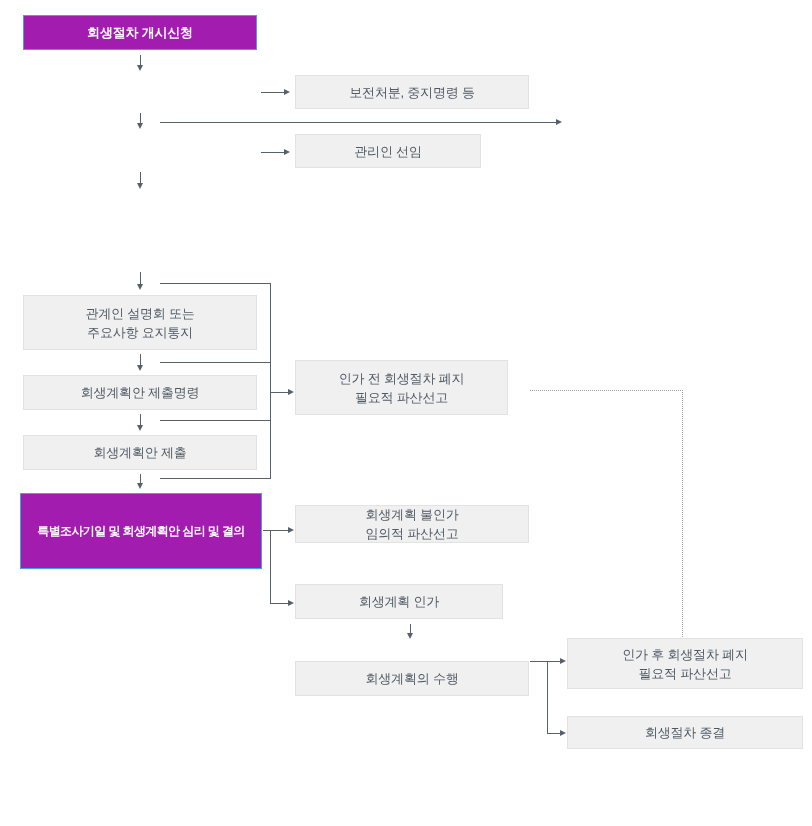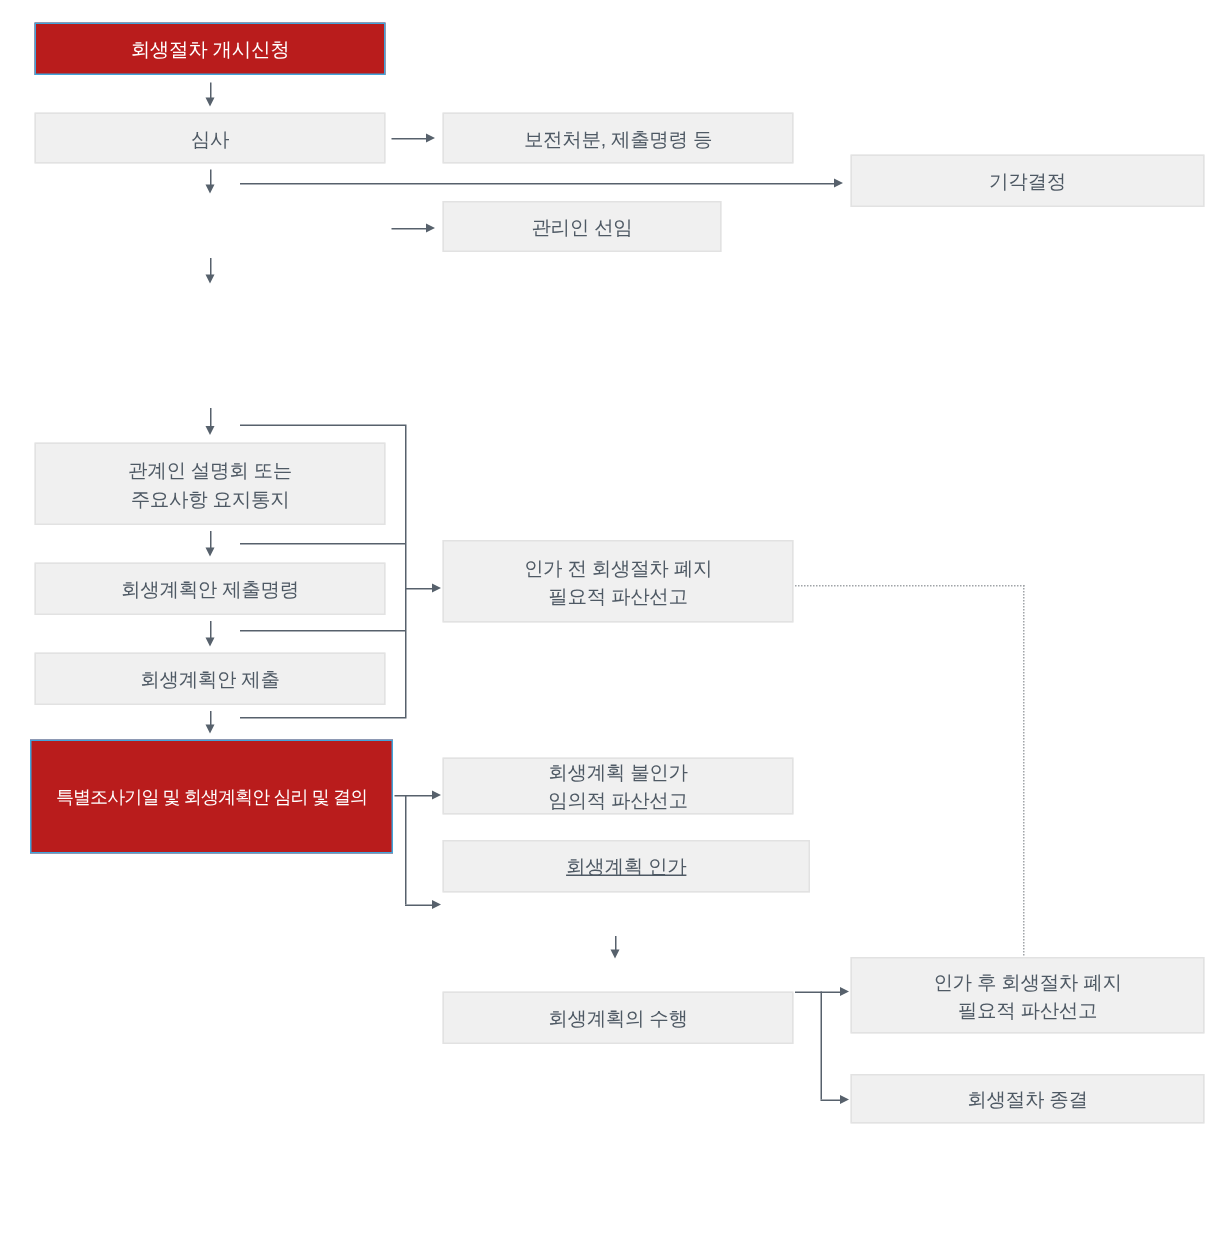--- a/index.html
+++ b/index.html
@@ -2,21 +2,21 @@
 <html><head>
 <meta charset="utf-8">
 <style>
   html,body{margin:0;padding:0;background:#ffffff;}
   body{font-family:"Liberation Sans","DejaVu Sans",sans-serif;}
   .canvas{position:relative;width:812px;height:826px;background:#ffffff;overflow:hidden;}
 
   .box{position:absolute;box-sizing:border-box;background:#F0F0F0;border:1px solid #E2E2E2;
        display:flex;flex-direction:column;align-items:center;justify-content:center;
        font-size:13px;line-height:19px;color:#4E5964;text-align:center;letter-spacing:-0.2px;}
-  .box.primary{background:#b91c1c;border-color:#41A5DB;color:#ffffff;font-weight:normal;}
+  .box.primary{background:#a21caf;border-color:#41A5DB;color:#ffffff;font-weight:bold;}
   .box.small-text{font-size:12px;letter-spacing:-0.6px;line-height:19px;}
 
   .hline{position:absolute;height:1px;background:#57616C;}
   .vline{position:absolute;width:1px;background:#57616C;}
   .arr-r{position:absolute;width:0;height:0;border-top:3.5px solid transparent;
          border-bottom:3.5px solid transparent;border-left:6px solid #57616C;}
   .arr-d{position:absolute;width:0;height:0;border-left:3.5px solid transparent;
          border-right:3.5px solid transparent;border-top:6px solid #57616C;}
   .dot-h{position:absolute;height:0;border-top:1px dotted #A0A4A8;}
   .dot-v{position:absolute;width:0;border-left:1px dotted #A0A4A8;}
@@ -25,77 +25,71 @@
   #n-start{left:23px;top:15px;width:234px;height:35px;}
   #n-review{left:23px;top:75px;width:234px;height:34px;}
   #n-preservation{left:295px;top:75px;width:234px;height:34px;}
   #n-dismissal{left:567px;top:103px;width:236px;height:35px;}
   #n-commencement{left:23px;top:134px;width:234px;height:34px;}
   #n-custodian{left:295px;top:134px;width:186px;height:34px;}
   #n-claims{left:23px;top:195px;width:234px;height:73px;}
   #n-briefing{left:23px;top:295px;width:234px;height:55px;}
   #n-submission-order{left:23px;top:375px;width:234px;height:35px;}
   #n-submission{left:23px;top:435px;width:234px;height:35px;}
-  #n-pre-abolition{left:295px;top:360px;width:234px;height:55px;}
+  #n-pre-abolition{left:295px;top:360px;width:213px;height:55px;}
   #n-special{left:20px;top:493px;width:242px;height:76px;}
   #n-disapproval{left:295px;top:505px;width:234px;height:38px;}
-  #n-approval{left:295px;top:560px;width:245px;height:35px;text-decoration:underline;}
+  #n-approval{left:295px;top:584px;width:208px;height:35px;}
   #n-implementation{left:295px;top:661px;width:234px;height:35px;}
   #n-post-abolition{left:567px;top:638px;width:236px;height:51px;}
   #n-closure{left:567px;top:716px;width:236px;height:33px;}
 </style>
 </head>
 <body>
 
 <div class="canvas">
 
   <div class="box primary" id="n-start">
     <span>회생절차 개시신청</span>
-  </div>
-  <div class="box" id="n-review">
-    <span>심사</span>
   </div>
   <div class="box" id="n-briefing">
     <span>관계인 설명회 또는</span>
     <span>주요사항 요지통지</span>
   </div>
   <div class="box" id="n-submission">
     <span>회생계획안 제출</span>
   </div>
   <div class="box" id="n-submission-order">
     <span>회생계획안 제출명령</span>
   </div>
   <div class="box primary small-text" id="n-special">
     <span>특별조사기일 및 회생계획안 심리 및 결의</span>
   </div>
 
   <div class="box" id="n-preservation">
-    <span>보전처분, 제출명령 등</span>
+    <span>보전처분, 중지명령 등</span>
   </div>
   <div class="box" id="n-custodian">
     <span>관리인 선임</span>
   </div>
   <div class="box" id="n-pre-abolition">
     <span>인가 전 회생절차 폐지</span>
     <span>필요적 파산선고</span>
   </div>
   <div class="box" id="n-disapproval">
     <span>회생계획 불인가</span>
     <span>임의적 파산선고</span>
   </div>
   <div class="box" id="n-approval">
     <span>회생계획 인가</span>
   </div>
   <div class="box" id="n-implementation">
     <span>회생계획의 수행</span>
   </div>
 
-  <div class="box" id="n-dismissal">
-    <span>기각결정</span>
-  </div>
   <div class="box" id="n-post-abolition">
     <span>인가 후 회생절차 폐지</span>
     <span>필요적 파산선고</span>
   </div>
   <div class="box" id="n-closure">
     <span>회생절차 종결</span>
   </div>
 
   <div class="vline" style="left:140px;top:55px;height:11px;"></div>
   <div class="arr-d" style="left:136.5px;top:65px;"></div>

